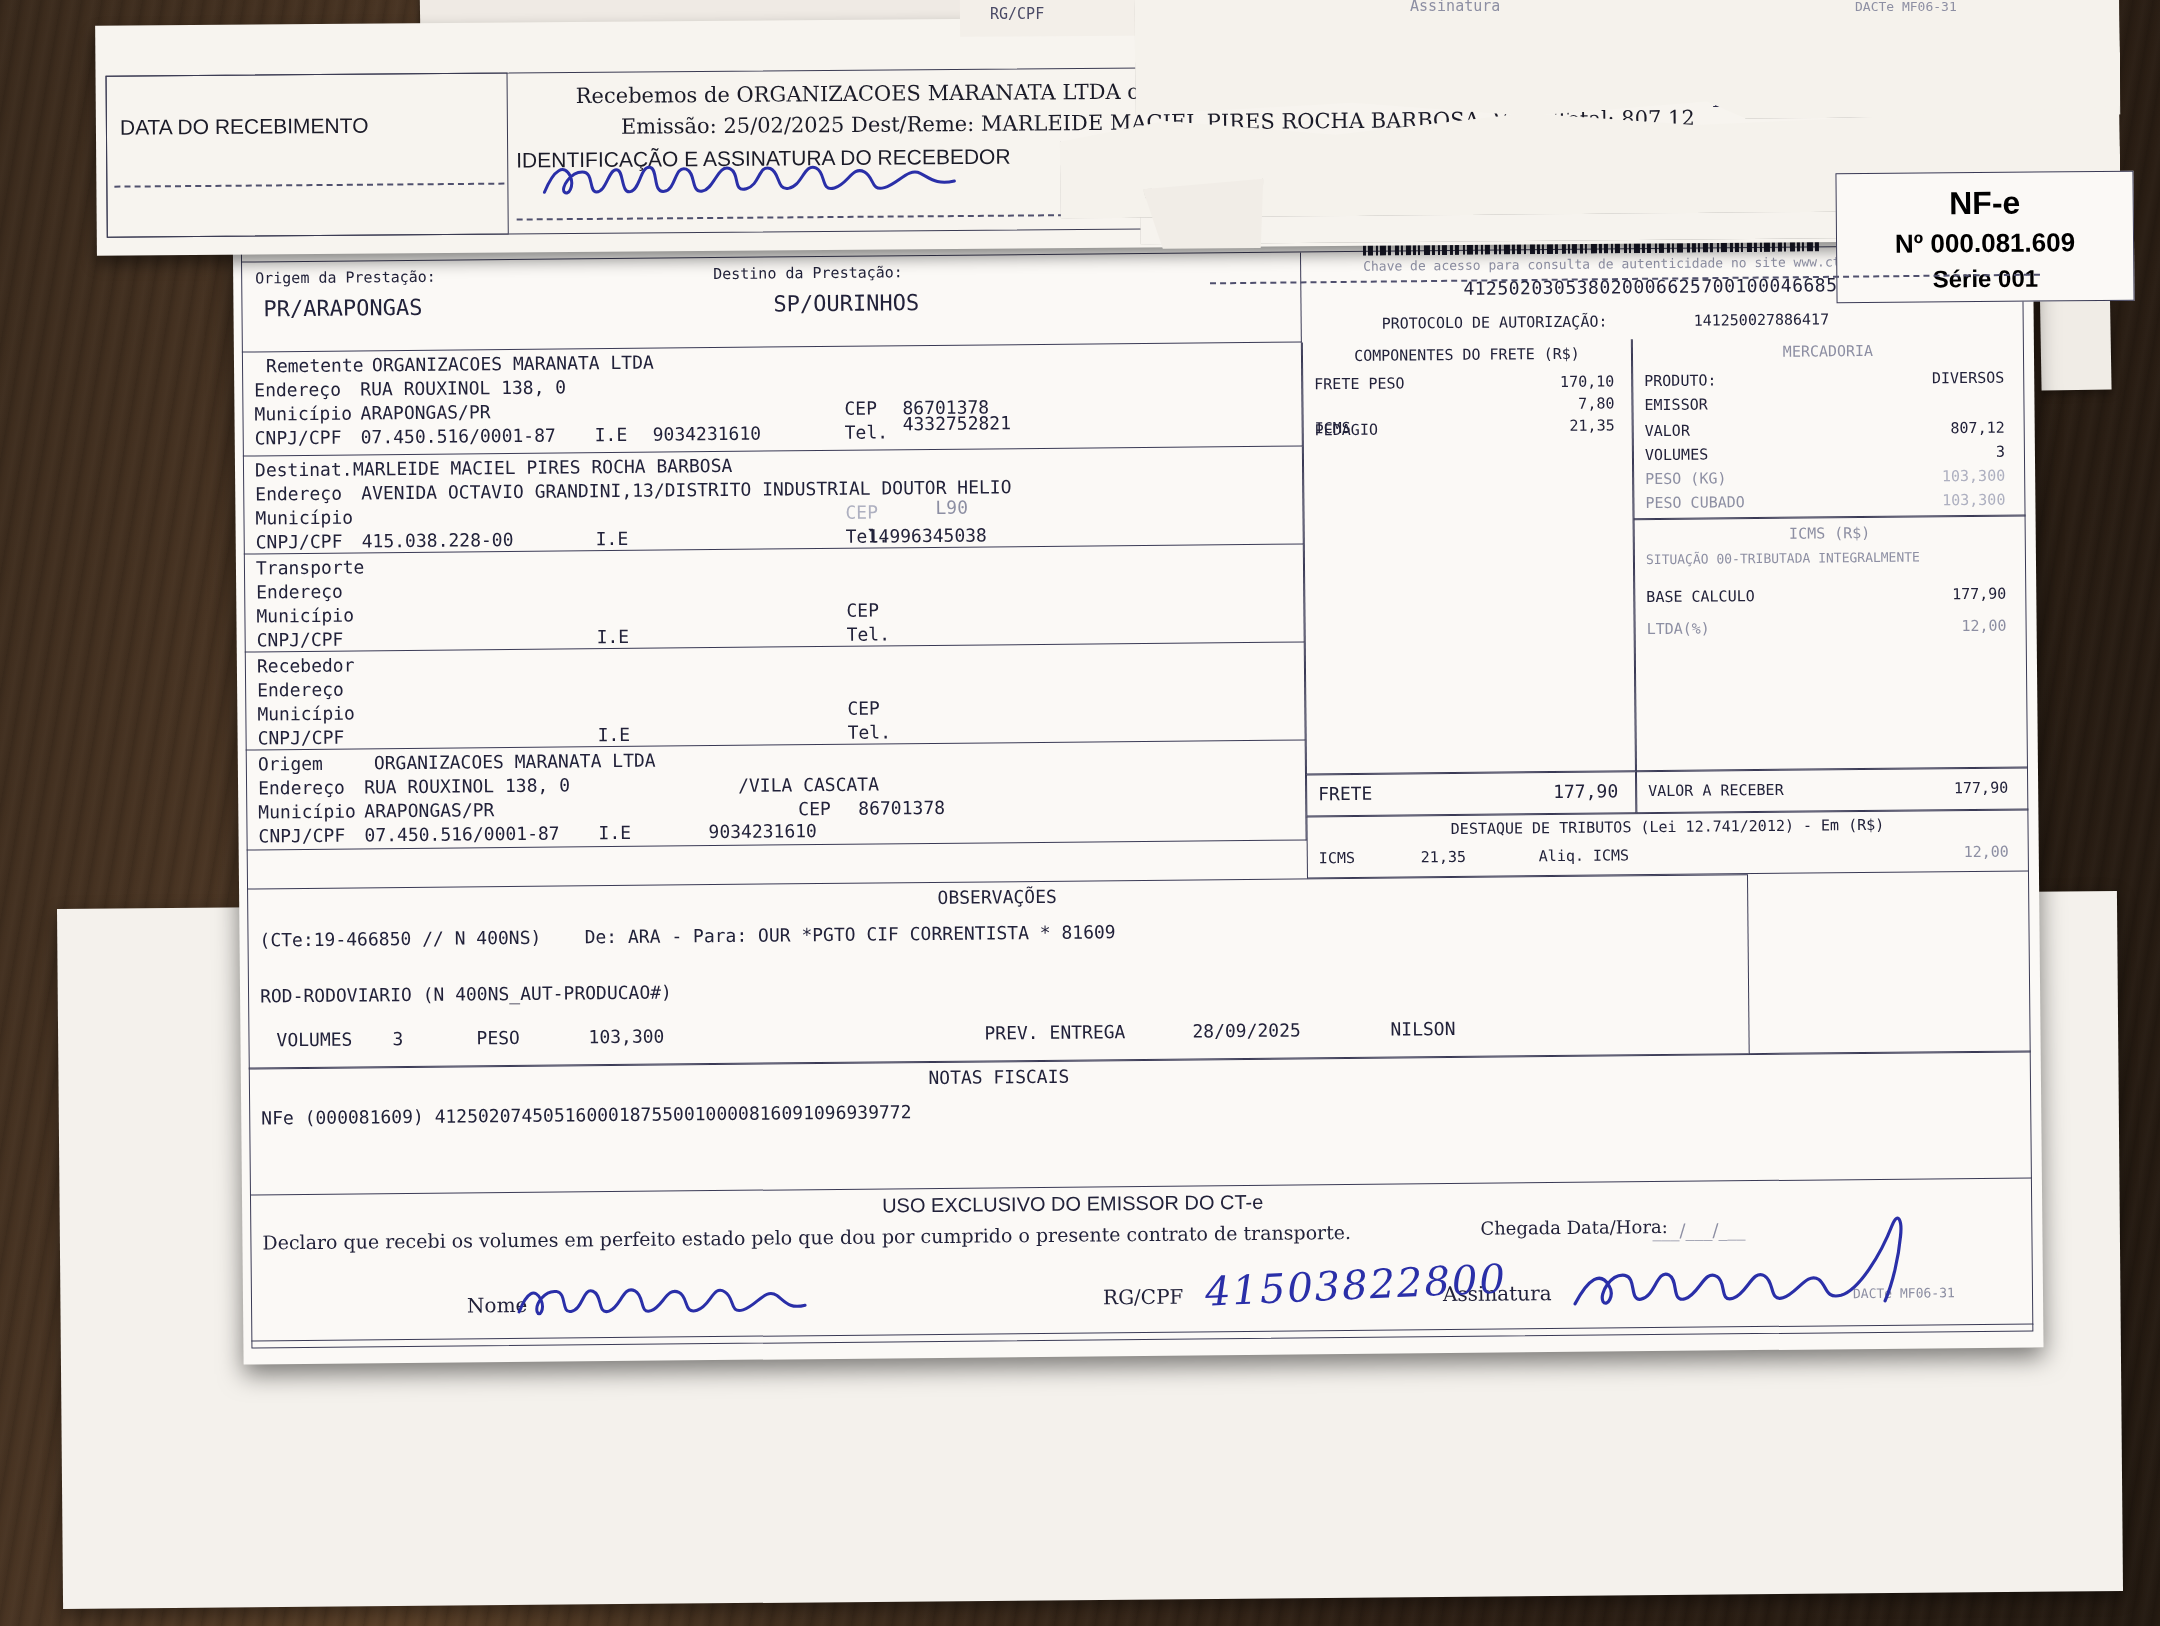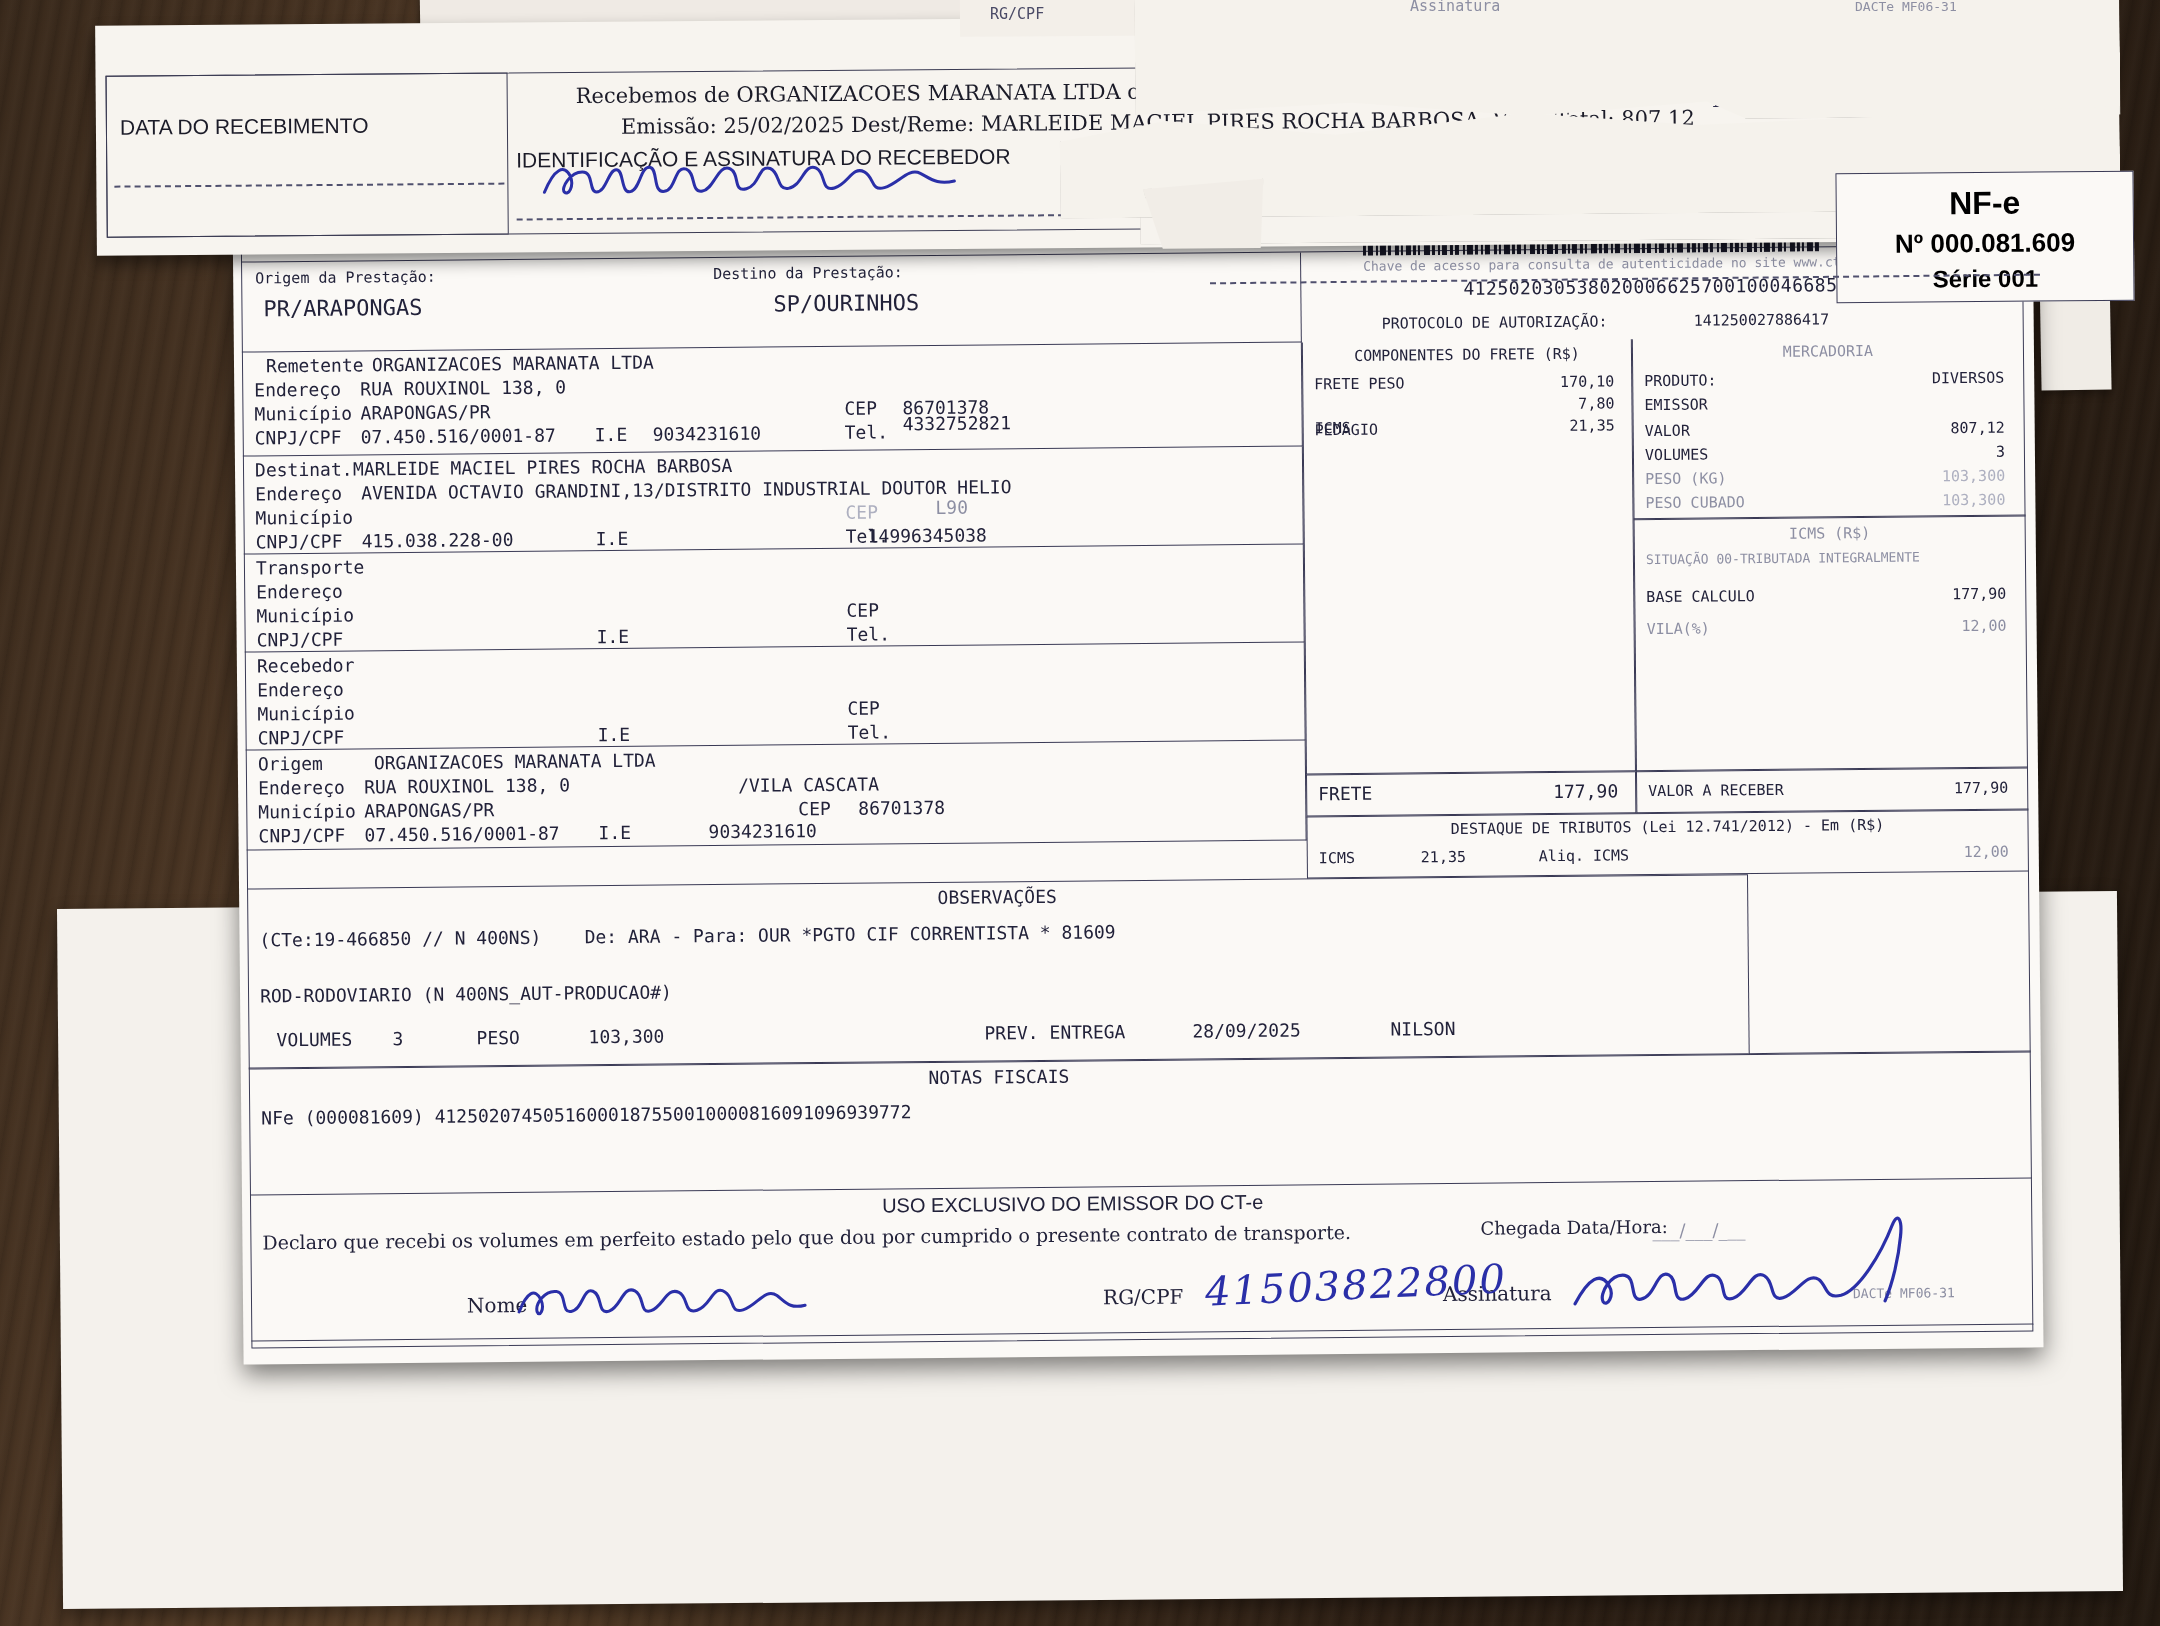--- a/index.html
+++ b/index.html
@@ -460,21 +460,21 @@
   <div class="t sm faded" style="left:1410px;top:280px;">PESO (KG)</div>
   <div class="t sm right faint" style="left:1580px;top:280px;width:190px;">103,300</div>
   <div class="t sm faded" style="left:1410px;top:304px;">PESO CUBADO</div>
   <div class="t sm right faint" style="left:1580px;top:304px;width:190px;">103,300</div>
 
   <div class="b" style="left:1398px;top:328px;width:392px;height:252px;border-right:none;"></div>
   <div class="t sm center faded" style="left:1398px;top:336px;width:392px;">ICMS (R$)</div>
   <div class="t xs faded" style="left:1410px;top:362px;">SITUAÇÃO 00-TRIBUTADA INTEGRALMENTE</div>
   <div class="t sm" style="left:1410px;top:398px;">BASE CALCULO</div>
   <div class="t sm right" style="left:1580px;top:398px;width:190px;">177,90</div>
-  <div class="t sm faded" style="left:1410px;top:430px;">VILA(%)</div>
+  <div class="t sm faded" style="left:1410px;top:430px;">LTDA(%)</div>
   <div class="t sm right faded" style="left:1580px;top:430px;width:190px;">12,00</div>
   <div class="b" style="left:1398px;top:580px;width:392px;height:42px;border-right:none;"></div>
   <div class="t sm" style="left:1410px;top:592px;">VALOR A RECEBER</div>
   <div class="t sm right" style="left:1580px;top:592px;width:190px;">177,90</div>
 
   <div class="b" style="left:1068px;top:622px;width:722px;height:62px;border-right:none;"></div>
   <div class="t sm center" style="left:1068px;top:628px;width:722px;">DESTAQUE DE TRIBUTOS (Lei 12.741/2012) - Em (R$)</div>
   <div class="t sm" style="left:1080px;top:656px;">ICMS</div>
   <div class="t sm" style="left:1182px;top:656px;">21,35</div>
   <div class="t sm" style="left:1300px;top:656px;">Aliq. ICMS</div>

